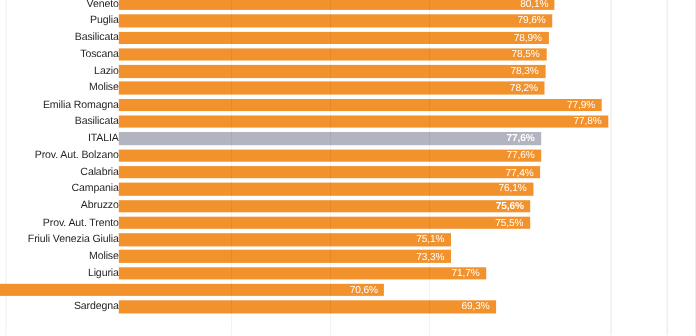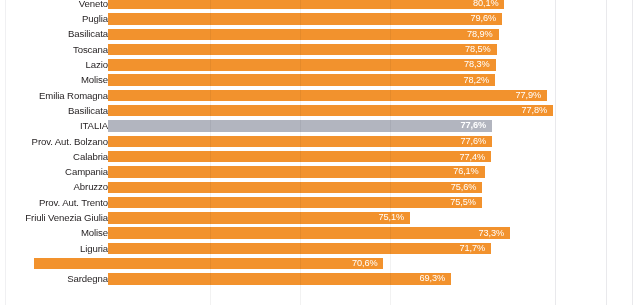--- a/index.html
+++ b/index.html
@@ -208,21 +208,21 @@
           <div class="cat-label">Campania</div>
           <div class="bar-area">
             <div class="bar" style="width: 376.695px;">
               <span class="val-label">76,1%</span>
             </div>
           </div>
         </div>
         <div class="row">
           <div class="cat-label">Abruzzo</div>
           <div class="bar-area">
-            <div class="bar" style="width: 374.22px;">
+            <div class="bar" style="width: 374.22px; font-weight: bold;">
               <span class="val-label">75,6%</span>
             </div>
           </div>
         </div>
         <div class="row">
           <div class="cat-label">Prov. Aut. Trento</div>
           <div class="bar-area">
             <div class="bar" style="width: 373.725px;">
               <span class="val-label">75,5%</span>
             </div>
@@ -232,36 +232,36 @@
           <div class="cat-label">Friuli Venezia Giulia</div>
           <div class="bar-area">
             <div class="bar" style="width: 302px;">
               <span class="val-label">75,1%</span>
             </div>
           </div>
         </div>
         <div class="row">
           <div class="cat-label">Molise</div>
           <div class="bar-area">
-            <div class="bar" style="width: 402px; padding-left: 39px;">
+            <div class="bar" style="width: 302px; padding-left: 39px;">
               <span class="val-label">73,3%</span>
             </div>
           </div>
         </div>
         <div class="row">
           <div class="cat-label">Liguria</div>
           <div class="bar-area">
-            <div class="bar" style="width: 383px;">
+            <div class="bar" style="width: 334px;">
               <span class="val-label">71,7%</span>
             </div>
           </div>
         </div>
         <div class="row">
           <div class="bar-area">
-            <div class="bar" style="width: 349.47px; margin-left: 34px;">
+            <div class="bar" style="width: 349.47px;">
               <span class="val-label">70,6%</span>
             </div>
           </div>
         </div>
         <div class="row">
           <div class="cat-label">Sardegna</div>
           <div class="bar-area">
             <div class="bar" style="width: 343.035px;">
               <span class="val-label">69,3%</span>
             </div>

